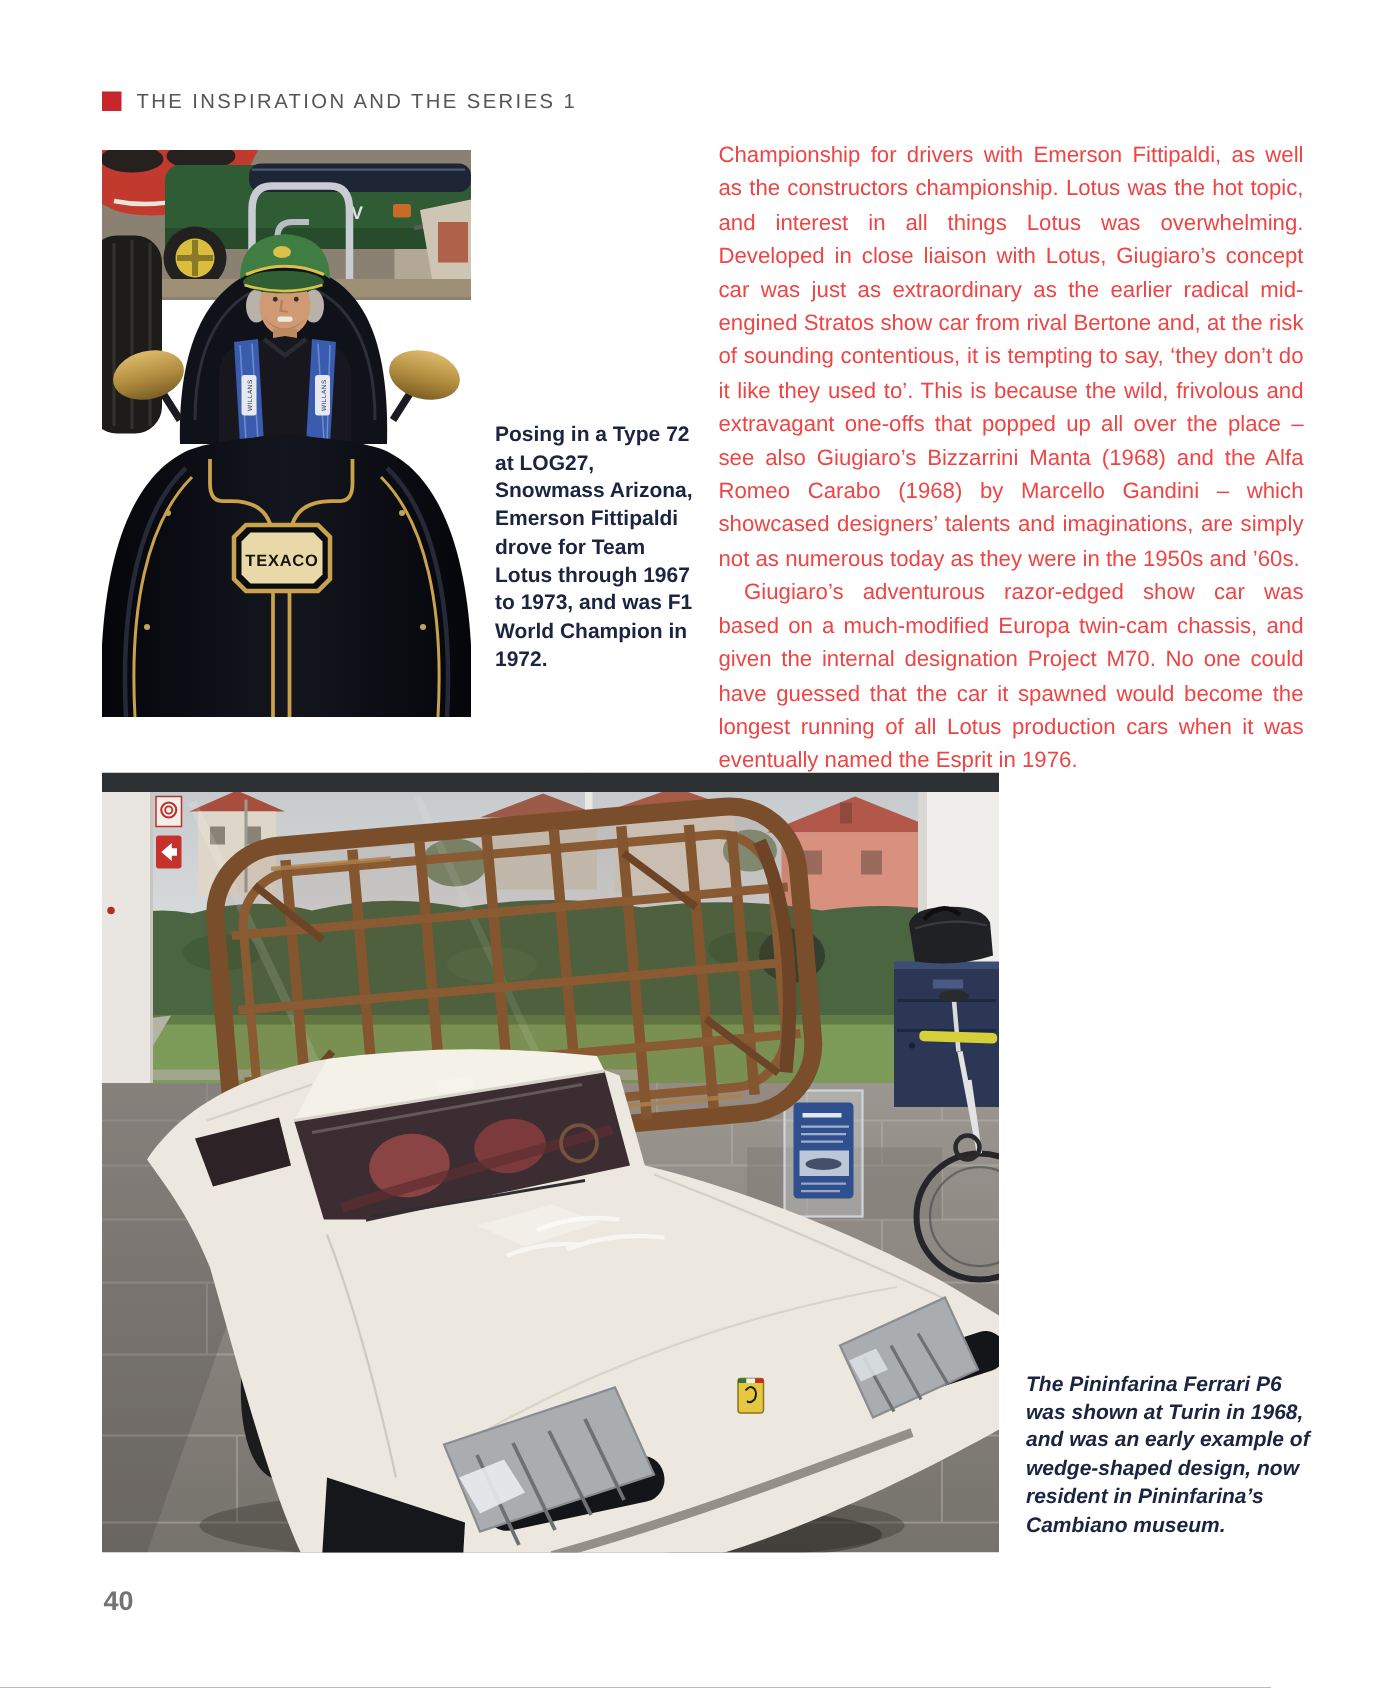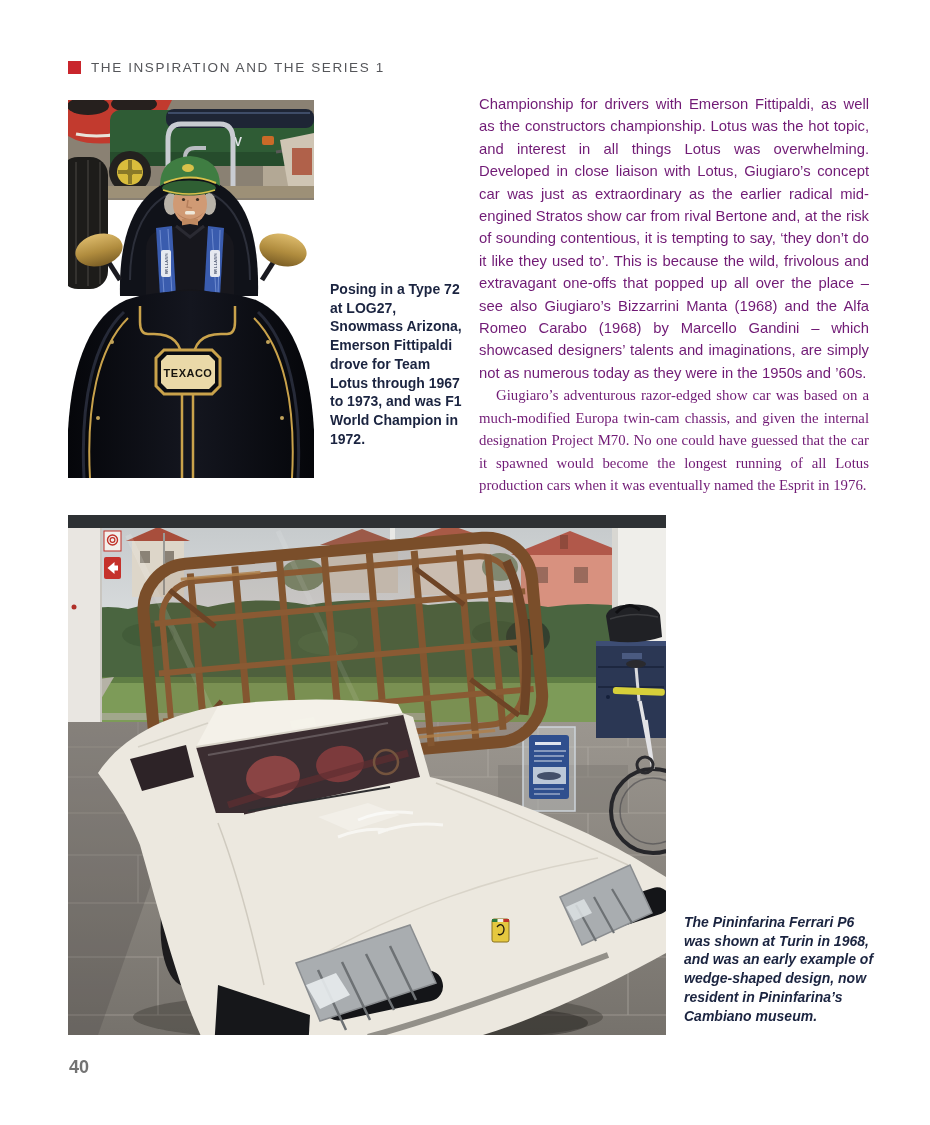--- a/index.html
+++ b/index.html
@@ -8,24 +8,24 @@
   .chapter-header{position:absolute;left:68px;top:60px;display:flex;align-items:center;gap:10px;}
   .red-square{width:13px;height:13px;background:#c9252c;flex:0 0 auto;}
   .chapter-title{font-size:13.5px;letter-spacing:1.6px;color:#55565a;font-weight:400;}
   .photo{position:absolute;display:block;}
   .photo svg{display:block;}
   #photo1{left:68px;top:100px;}
   #photo2{left:68px;top:515px;}
   .caption{position:absolute;font-weight:bold;color:#1b2440;font-size:14px;line-height:18.7px;}
   #caption1{left:330px;top:280px;width:140px;}
   #caption2{left:684px;top:913px;width:190px;font-style:italic;}
-  .bodycol{position:absolute;left:479px;top:93px;width:390px;color:#701a75;
+  .bodycol{position:absolute;left:479px;top:93px;width:390px;color:#ef4444;
            font-size:14.8px;line-height:22.4px;text-align:justify;text-justify:inter-word;}
   .bodycol p{margin:0;}
-  .bodycol p + p{text-indent:17px;font-family:Liberation Serif, serif;}
+  .bodycol p + p{text-indent:17px;}
   .page-number{position:absolute;left:69px;top:1057px;font-weight:bold;font-size:18px;color:#737373;}
 </style>
 </head>
 <body>
 
 <div class="page">
 
   <div class="chapter-header">
     <span class="red-square"></span>
     <span class="chapter-title">THE INSPIRATION AND THE SERIES 1</span>

